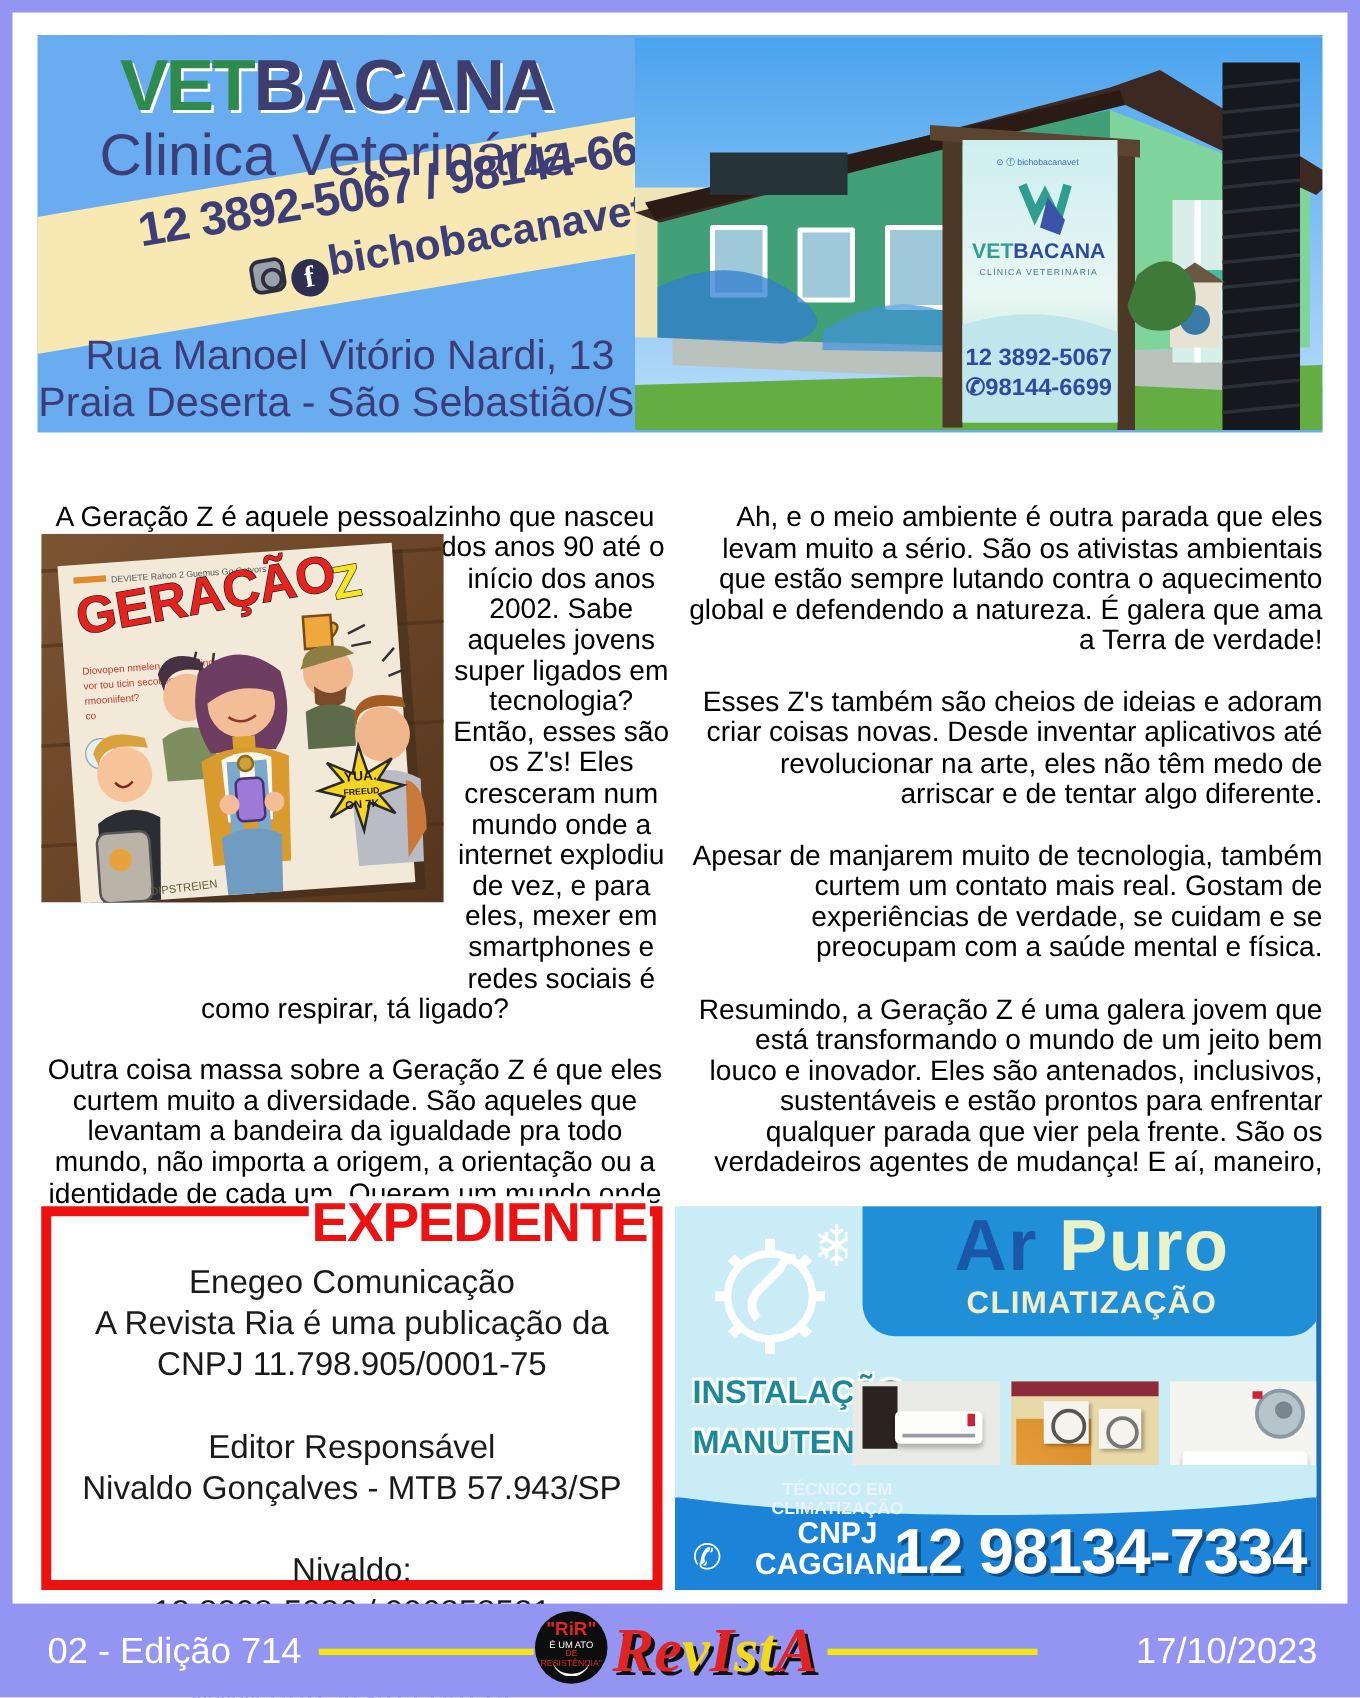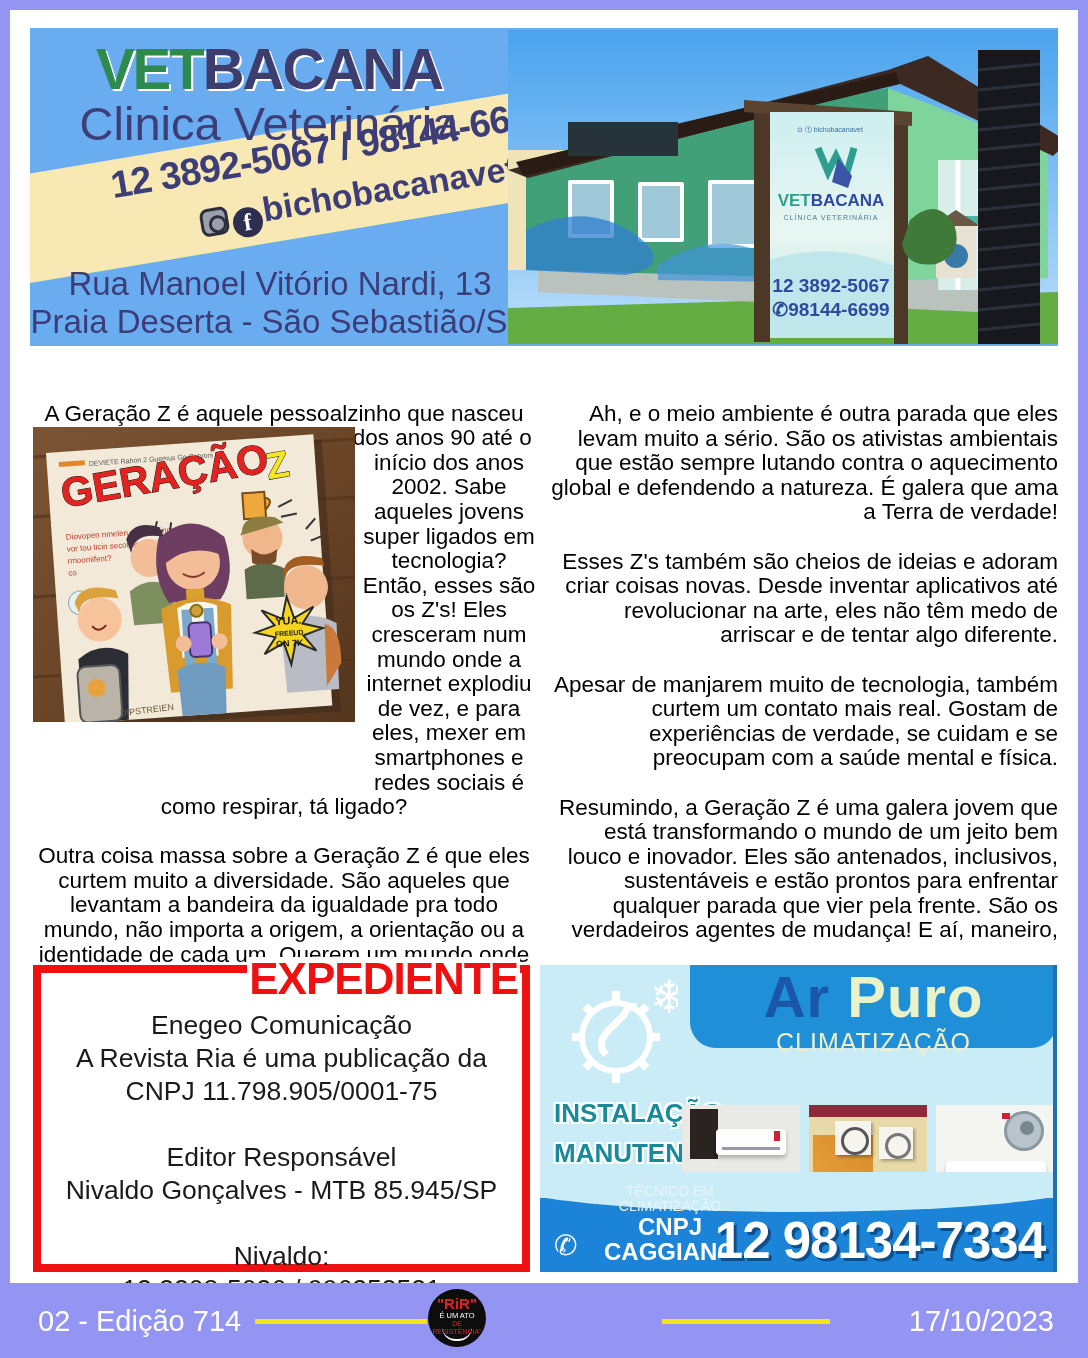--- a/index.html
+++ b/index.html
@@ -39,33 +39,33 @@
 
   
   .expediente{position:absolute;left:23px;top:955px;width:497px;height:307px;border:8px solid #ee1111;box-sizing:border-box;background:#fff;}
   .exp-title{position:absolute;top:-16px;right:2px;background:#ffffff;color:#ee1111;font-weight:bold;font-size:44px;letter-spacing:-1px;padding:0 2px;line-height:1;}
   .exp-body{margin-top:36px;text-align:center;font-size:26.5px;line-height:33px;color:#1a1a1a;}
   .exp-blank{height:33px;}
   .exp-link{color:#1313cc;text-decoration:underline;}
 
   
   .arpuro{position:absolute;left:530px;top:955px;width:517px;height:307px;background:#c9ecf6;overflow:hidden;border-right:4px solid #1c6fb8;box-sizing:border-box;}
-  .ap-header{position:absolute;left:150px;top:0;width:367px;height:83px;background:#1f8fd8;border-radius:0 0 26px 26px;text-align:center;}
+  .ap-header{position:absolute;left:150px;top:0;width:367px;height:104px;background:#1f8fd8;border-radius:0 0 26px 26px;text-align:center;}
   .ap-brand{font-size:58px;font-weight:bold;line-height:1.05;margin-top:2px;letter-spacing:1px;}
   .ap-brand .ar{color:#1a57a8;}
   .ap-brand .puro{color:#e9f2c8;}
-  .ap-tag{color:#f2efc6;font-weight:normal;font-size:25px;letter-spacing:1px;margin-top:0;}
+  .ap-tag{color:#f2efc6;font-weight:bold;font-size:25px;letter-spacing:1px;margin-top:0;}
   .ap-icon{position:absolute;left:28px;top:10px;width:110px;height:115px;}
   .ap-services{position:absolute;left:14px;top:128px;width:170px;font-weight:bold;font-size:26px;line-height:40px;color:#1a8a9a;text-shadow:-2px -2px 0 #fff,2px -2px 0 #fff,-2px 2px 0 #fff,2px 2px 0 #fff;}
   .ap-photos{position:absolute;left:142px;top:140px;width:372px;height:92px;display:flex;gap:9px;}
   .ap-photo{flex:1;background:#e9e9e6;position:relative;overflow:hidden;}
   .ap-band{position:absolute;left:0;bottom:0;width:100%;height:74px;background:#1b84d8;}
   .ap-band::before{content:"";position:absolute;left:-10%;top:-26px;width:120%;height:40px;background:#c9ecf6;border-radius:0 0 60% 60%/0 0 100% 100%;}
   .ap-tech{position:absolute;left:40px;bottom:8px;width:180px;text-align:center;color:#fff;line-height:1.05;}
-  .ap-tech .t1{font-size:14px;font-weight:normal;color:#e8f4fb;}
+  .ap-tech .t1{font-size:14px;font-weight:bold;color:#e8f4fb;}
   .ap-tech .t2{font-size:24px;font-weight:bold;}
   .ap-phone-glyph{position:absolute;left:14px;bottom:10px;color:#fff;font-size:28px;}
   .ap-number{position:absolute;right:8px;bottom:2px;color:#ffffff;font-size:51px;font-weight:bold;letter-spacing:-1px;text-shadow:3px 3px 0 #0d4f8c;}
 
   
   .footer{position:absolute;left:0;top:1283px;width:1088px;height:75px;background:#9494f2;}
   .footer-left{position:absolute;left:38px;top:22px;color:#fff;font-size:29px;}
   .footer-right{position:absolute;right:34px;top:22px;color:#fff;font-size:29px;}
   .f-line{position:absolute;top:36px;height:5px;background:#f4e612;}
   .f-line.l{left:255px;width:172px;}
@@ -291,21 +291,21 @@
     </div>
 
     <div class="expediente">
       <div class="exp-title">EXPEDIENTE</div>
       <div class="exp-body">
         <div>Enegeo Comunicação</div>
         <div>A Revista Ria é uma publicação da</div>
         <div>CNPJ 11.798.905/0001-75</div>
         <div class="exp-blank"></div>
         <div>Editor Responsável</div>
-        <div>Nivaldo Gonçalves - MTB 85.945/SP</div>
+        <div>Nivaldo Gonçalves - MTB 57.943/SP</div>
         <div class="exp-blank"></div>
         <div>Nivaldo:</div>
         <div>12 3208-5036 / 996253521</div>
         <div><span>E-mail: </span><a class="exp-link" href="#">enegeoss@gmail.com</a></div>
         <div><a class="exp-link" href="#">www.riarevista.com.br</a></div>
       </div>
     </div>
 
     <div class="arpuro">
       <svg class="ap-icon" viewBox="0 0 110 115">
@@ -371,16 +371,19 @@
 
   <div class="footer">
     <div class="footer-left">02 - Edição 714</div>
     <div class="f-line l"></div>
     <div class="rir-circle">
       <div class="r1">"RiR"</div>
       <div class="r2">É UM ATO</div>
       <div class="r3">DE RESISTÊNCIA"</div>
       <div class="rir-smile"></div>
     </div>
+    <div class="wordmark">
+      <span style="color: rgb(224, 36, 36);">R</span><span style="color: rgb(224, 36, 36);">e</span><span style="color: rgb(243, 217, 28);">v</span><span style="color: rgb(224, 36, 36);">I</span><span style="color: rgb(243, 217, 28);">s</span><span style="color: rgb(243, 217, 28);">t</span><span style="color: rgb(224, 36, 36);">A</span>
+    </div>
     <div class="f-line r"></div>
     <div class="footer-right">17/10/2023</div>
   </div>
 </div>
 
 </body></html>

